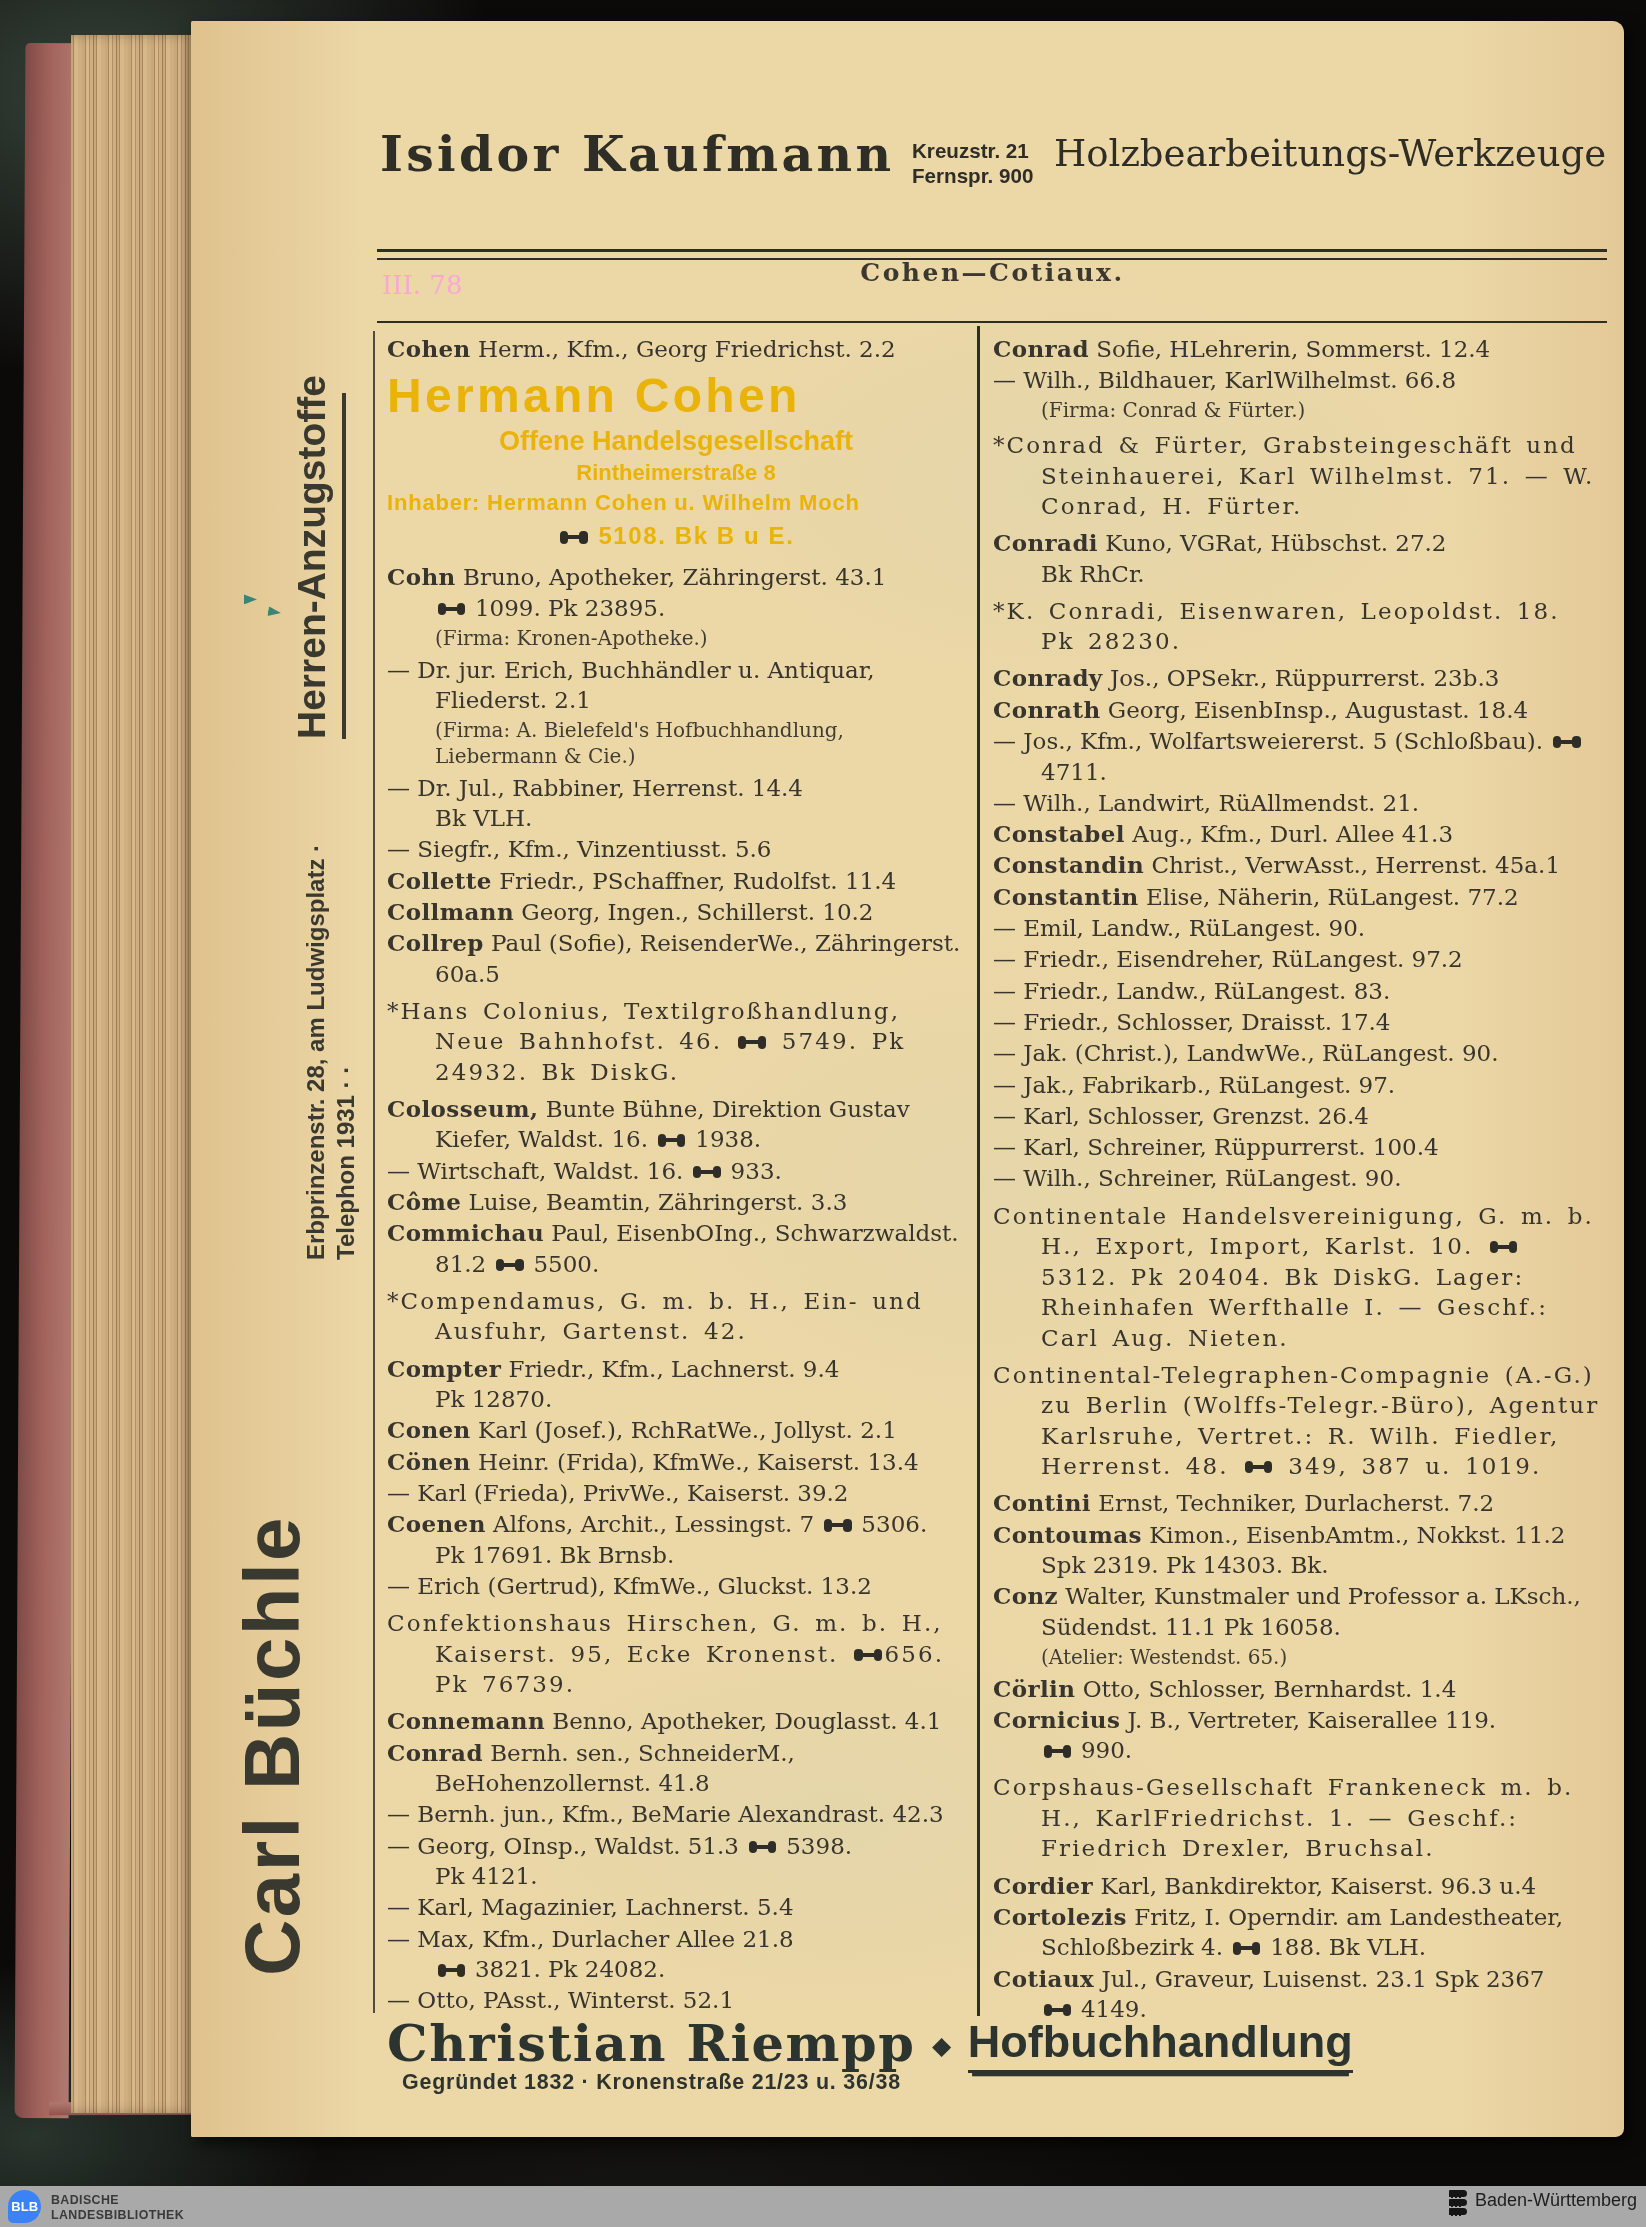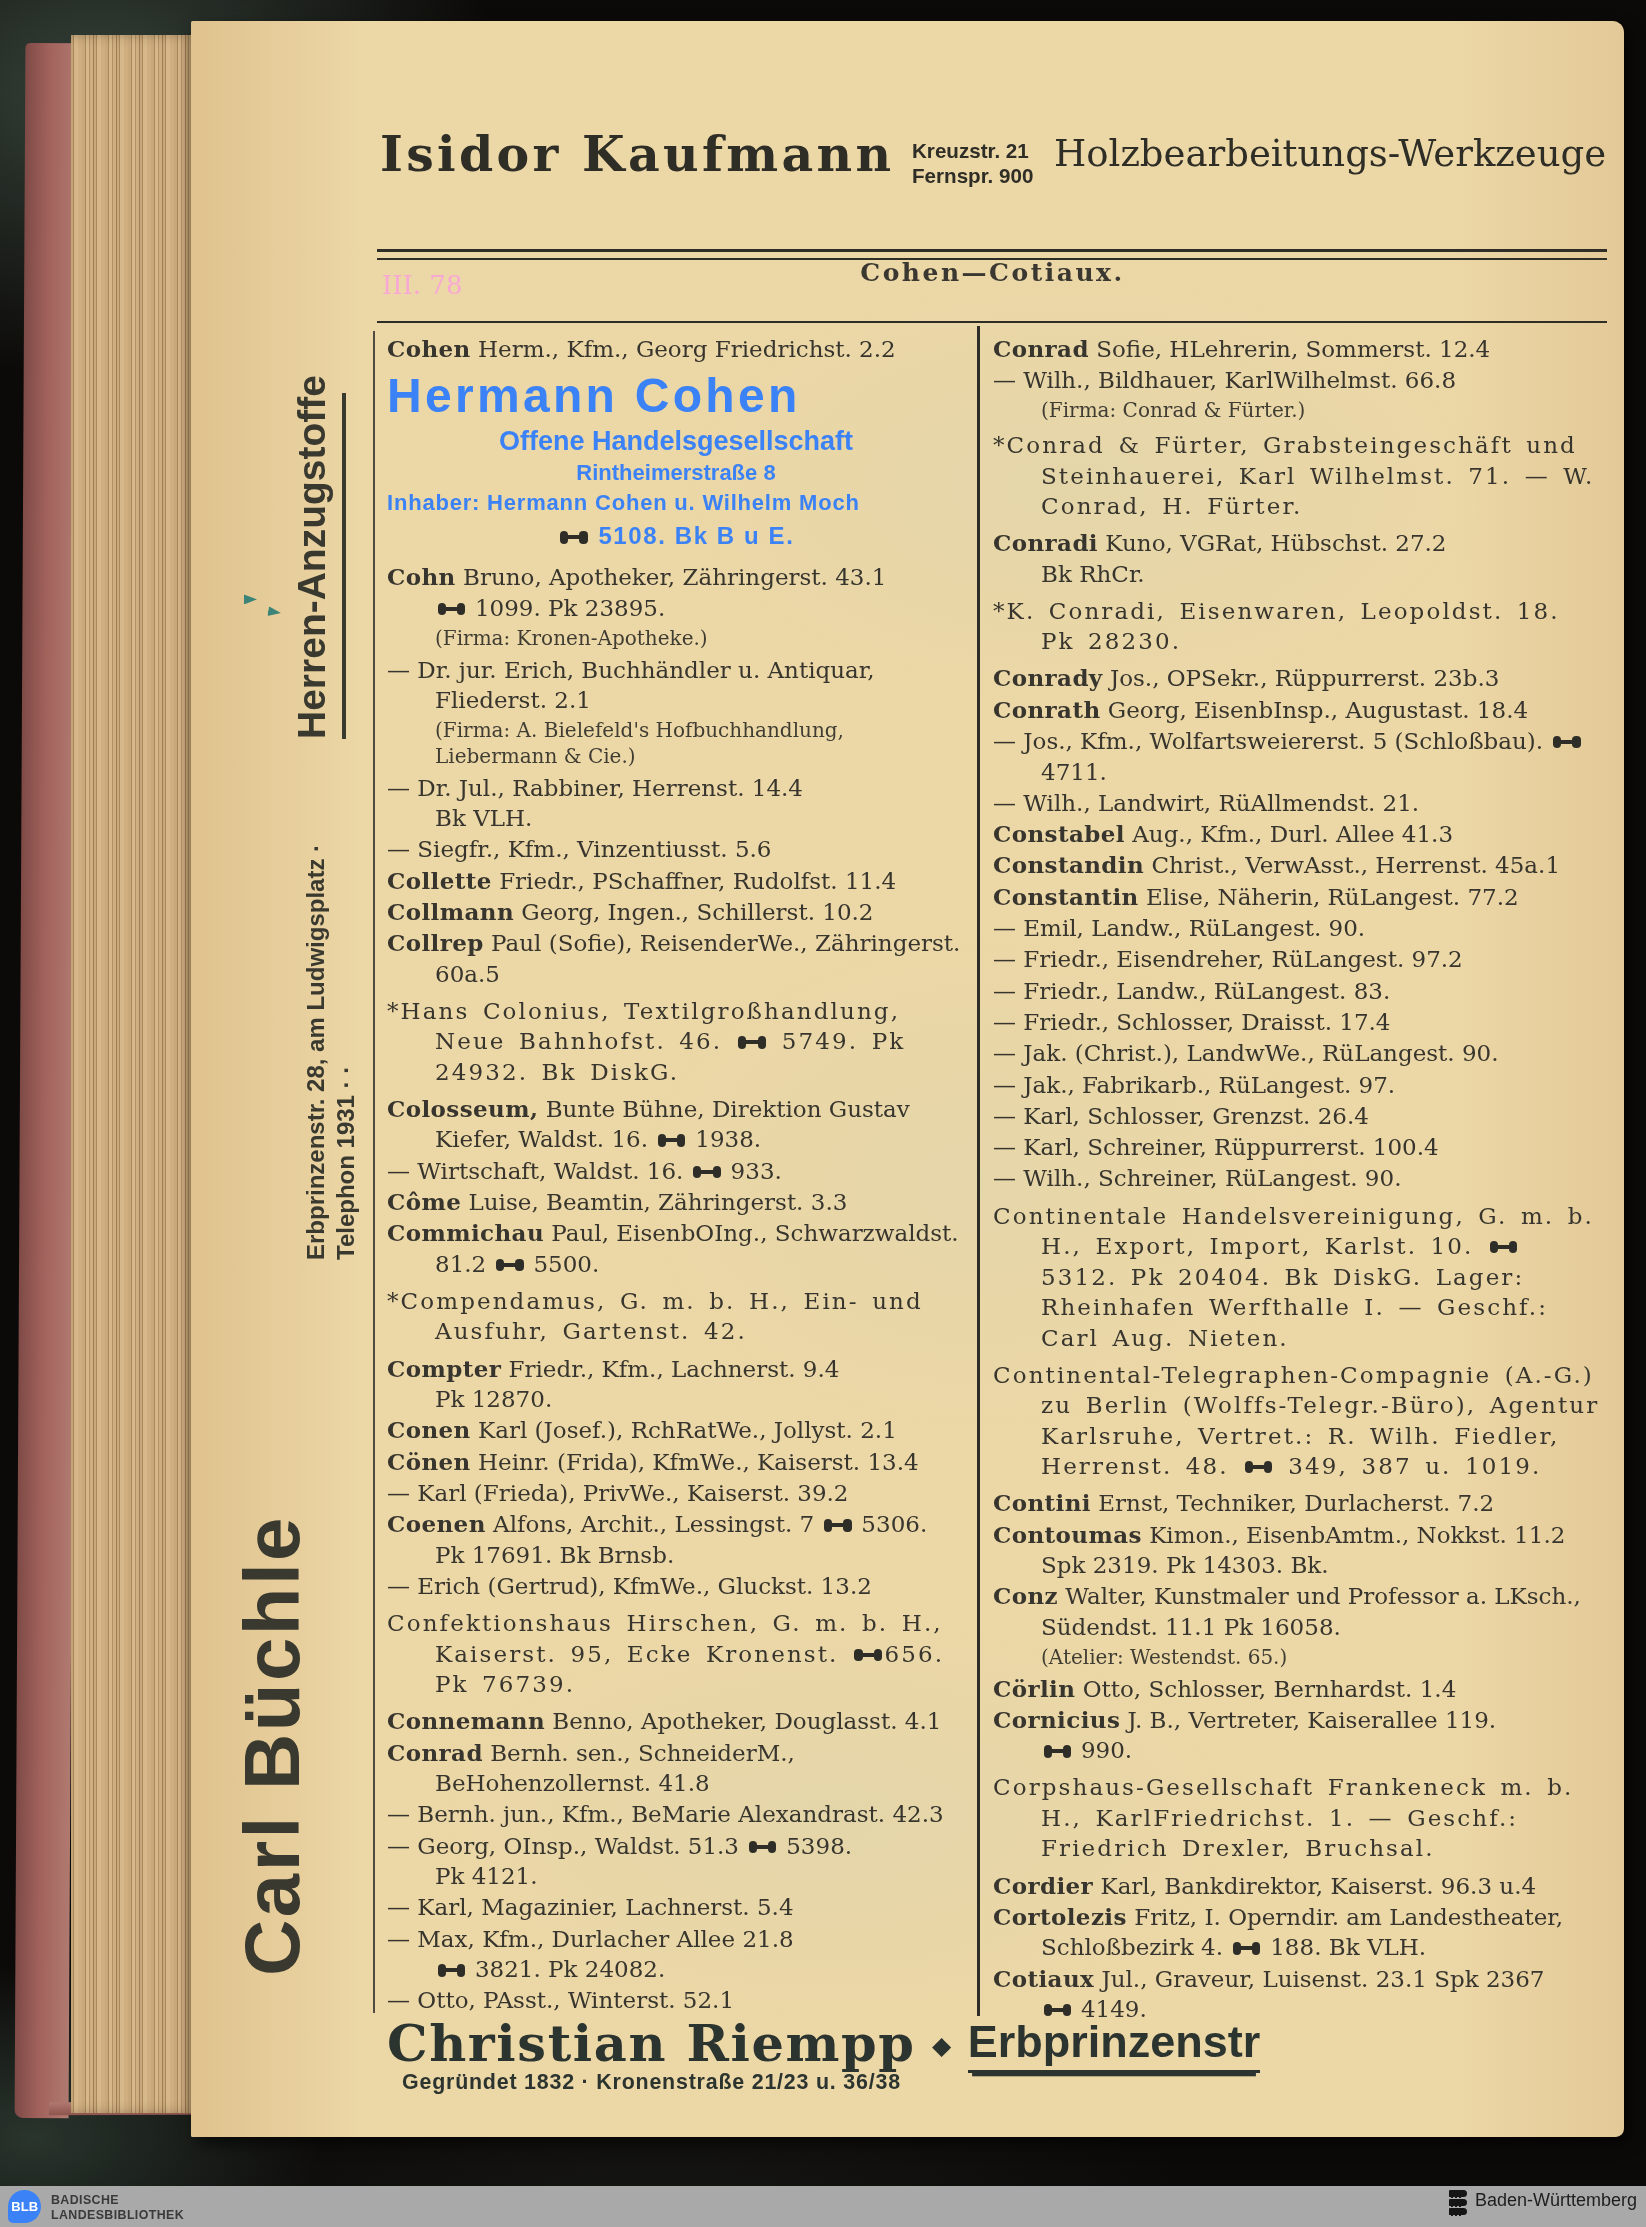--- a/index.html
+++ b/index.html
@@ -61,21 +61,21 @@
   .entry.cont{text-indent:0;margin-top:-0.8px;}
   .entry.firma{font-size:20px;line-height:25.5px;text-indent:0;opacity:.95;margin:2.5px 0 3.3px 0;}
   .entry.roman{letter-spacing:2.1px;word-spacing:4.1px;margin:6.6px 0;font-family:"DejaVu Serif",serif;}
   
   .ph{display:inline-block;width:26px;height:10.7px;position:relative;margin:0 3.3px;
     background:linear-gradient(#2e2d27,#2e2d27) center/100% 4.1px no-repeat;vertical-align:1.6px;}
   .ph::before,.ph::after{content:"";position:absolute;top:-0.8px;width:8.2px;height:12.4px;
     background:#2e2d27;border-radius:4.1px;}
   .ph::before{left:-0.8px;} .ph::after{right:-0.8px;}
   
-  #cohen-ad{margin:5px 0 8.2px 0;text-indent:0;color:#3b82f6;}
+  #cohen-ad{margin:5px 0 8.2px 0;text-indent:0;color:#eab308;}
   #cohen-ad .t1{font-size:48px;font-weight:bold;letter-spacing:3.3px;line-height:54px;
     font-family:"Liberation Sans",sans-serif;white-space:nowrap;}
   #cohen-ad .t2{font-size:27px;font-weight:bold;text-align:center;line-height:36px;
     font-family:"Liberation Sans",sans-serif;}
   #cohen-ad .t3{font-size:22px;font-weight:bold;text-align:center;line-height:28px;
     font-family:"Liberation Sans",sans-serif;}
   #cohen-ad .t4{font-size:22px;font-weight:bold;line-height:31px;
     font-family:"Liberation Sans",sans-serif;letter-spacing:0.8px;}
   #cohen-ad .t5{font-size:24px;font-weight:bold;text-align:center;line-height:36px;
     font-family:"Liberation Sans",sans-serif;letter-spacing:1.6px;}
@@ -240,21 +240,21 @@
 </div>
 <div id="v-name" class="vert">Carl Büchle</div>
 
 <div id="bottom-ad">
   <div class="row">
     <div>
       <div id="ba-name">Christian Riempp</div>
       <div id="ba-sub">Gegründet 1832   ·   Kronenstraße 21/23 u. 36/38</div>
     </div>
     <div id="ba-sep">◆</div>
-    <div id="ba-product">Erbprinzenstr</div>
+    <div id="ba-product">Hofbuchhandlung</div>
   </div>
 </div>
 
 <div id="footer-band"></div>
 <div id="blb-logo">BLB</div>
 <div id="blb-text">
   <div>BADISCHE</div>
   <div>LANDESBIBLIOTHEK</div>
 </div>
 <div id="bw-logo">

